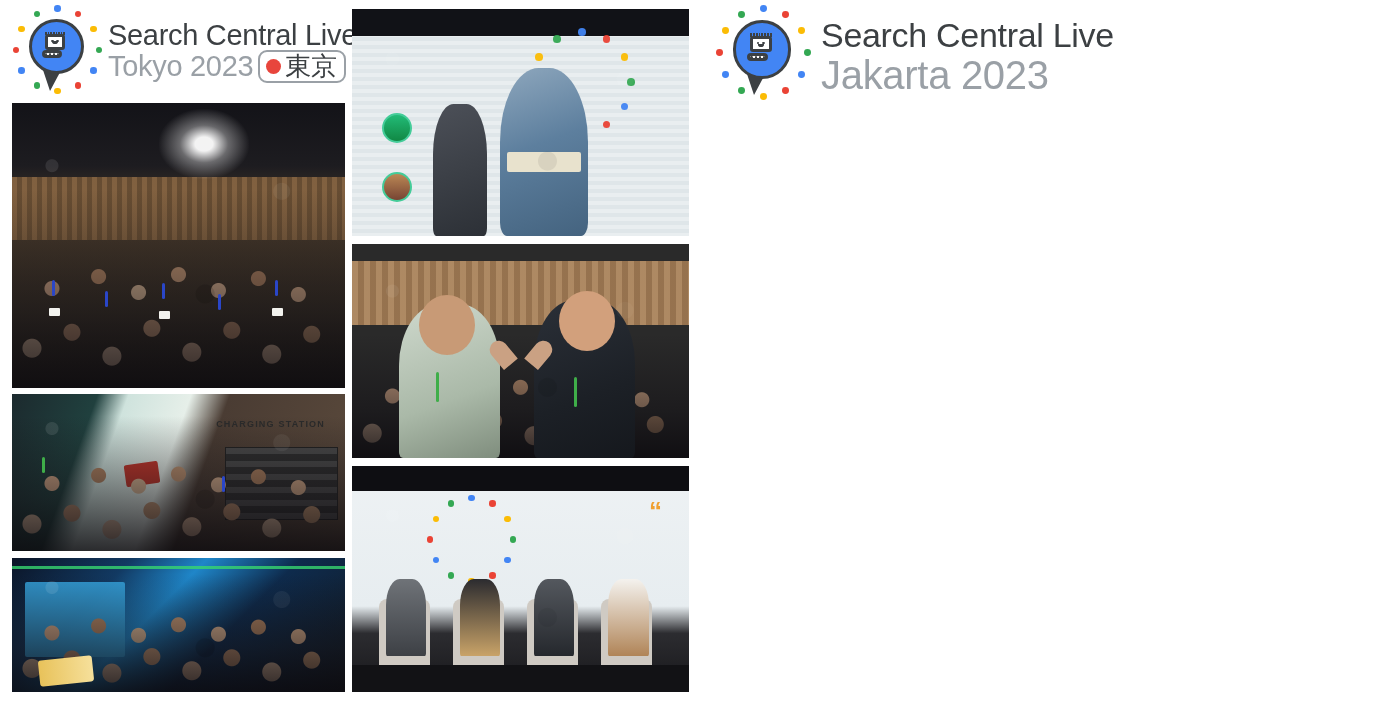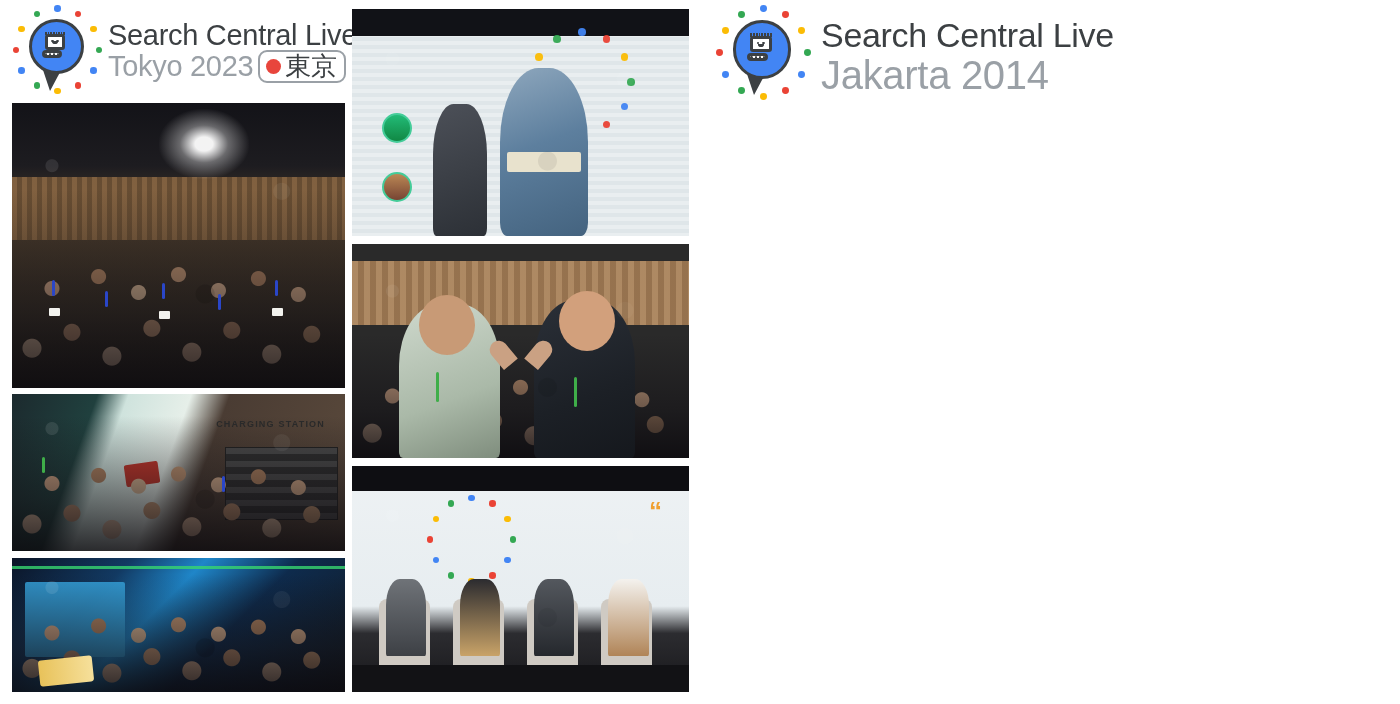--- a/index.html
+++ b/index.html
@@ -404,18 +404,18 @@
             <span class="m-dot" style="background: rgb(251, 188, 5); left: 46%; top: 87%;"></span>
             <span class="m-dot" style="background: rgb(52, 168, 83); left: 23.5%; top: 80.9711%;"></span>
             <span class="m-dot" style="background: rgb(66, 133, 244); left: 7.02886%; top: 64.5%;"></span>
             <span class="m-dot" style="background: rgb(234, 67, 53); left: 1%; top: 42%;"></span>
             <span class="m-dot" style="background: rgb(251, 188, 5); left: 7.02886%; top: 19.5%;"></span>
             <span class="m-dot" style="background: rgb(52, 168, 83); left: 23.5%; top: 3.02886%;"></span>
           </div>
       </div>
       <div class="titles">
         <div class="title-main">Search Central Live</div>
-        <div class="title-sub">Jakarta 2014</div>
+        <div class="title-sub">Jakarta 2023</div>
       </div>
     </div>
 
   </div>
 </div>
 
 </body></html>

